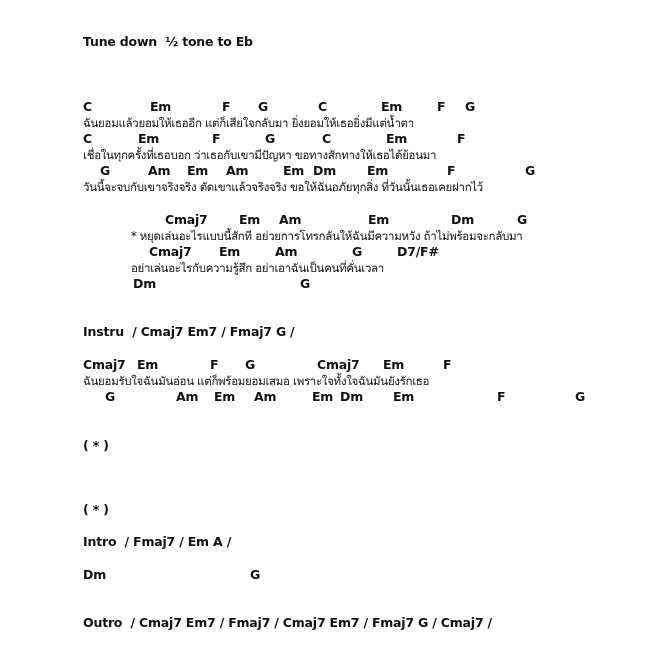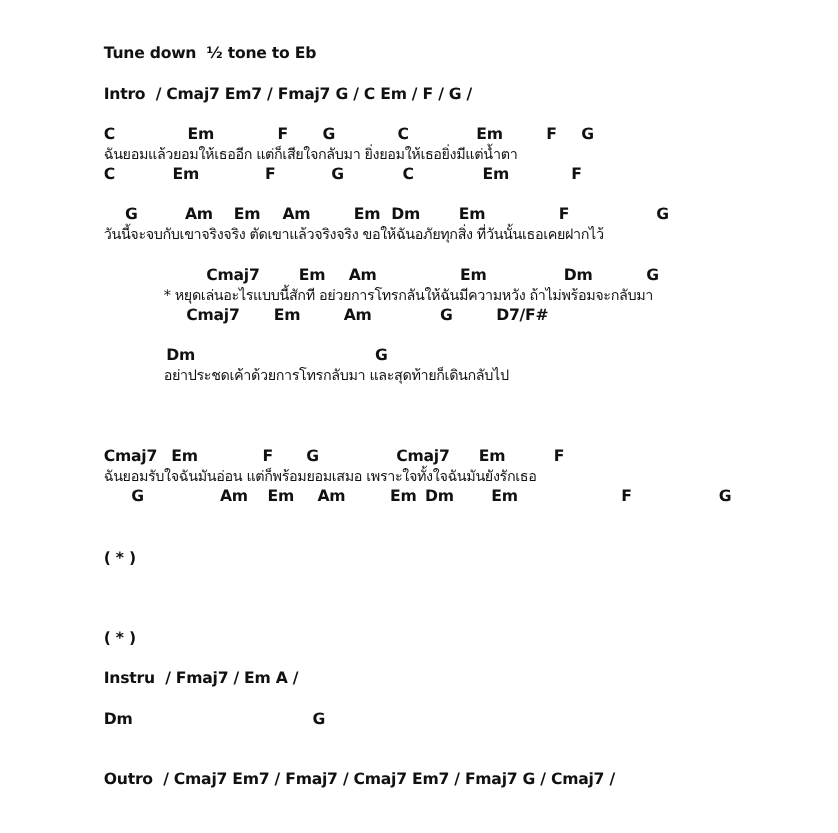--- a/index.html
+++ b/index.html
@@ -10,21 +10,20 @@
   .chordline { position: absolute; height: 16px; width: 600px; }
   .chord { position: absolute; top: 0; font-weight: bold; font-size: 12.5px; line-height: 16px; white-space: pre; letter-spacing: -0.2px; }
   .lyric { position: absolute; font-size: 11.5px; line-height: 16px; white-space: pre; letter-spacing: -0.3px; }
 </style>
 </head>
 <body>
 
 <div class="sheet">
 
   <div class="hdr" style="top:34px">Tune down  ½ tone to Eb</div>
-  <div class="hdr" style="top:67px">Intro  / Cmaj7 Em7 / Fmaj7 G / C Em / F / G /</div>
 
   <div class="chordline" style="left:0;top:99px">
     <span class="chord" style="left:83px">C</span>
     <span class="chord" style="left:150px">Em</span>
     <span class="chord" style="left:222px">F</span>
     <span class="chord" style="left:258px">G</span>
     <span class="chord" style="left:318px">C</span>
     <span class="chord" style="left:381px">Em</span>
     <span class="chord" style="left:437px">F</span>
     <span class="chord" style="left:465px">G</span>
@@ -33,20 +32,21 @@
 
   <div class="chordline" style="left:0;top:131px">
     <span class="chord" style="left:83px">C</span>
     <span class="chord" style="left:138px">Em</span>
     <span class="chord" style="left:212px">F</span>
     <span class="chord" style="left:265px">G</span>
     <span class="chord" style="left:322px">C</span>
     <span class="chord" style="left:386px">Em</span>
     <span class="chord" style="left:457px">F</span>
   </div>
+  <div class="lyric" style="left:83px;top:147px">เชื่อในทุกครั้งที่เธอบอก ว่าเธอกับเขามีปัญหา ขอทางสักทางให้เธอได้ย้อนมา</div>
 
   <div class="chordline" style="left:0;top:163px">
     <span class="chord" style="left:100px">G</span>
     <span class="chord" style="left:148px">Am</span>
     <span class="chord" style="left:187px">Em</span>
     <span class="chord" style="left:226px">Am</span>
     <span class="chord" style="left:283px">Em</span>
     <span class="chord" style="left:313px">Dm</span>
     <span class="chord" style="left:367px">Em</span>
     <span class="chord" style="left:447px">F</span>
@@ -64,27 +64,28 @@
   </div>
   <div class="lyric" style="left:131px;top:228px">* หยุดเล่นอะไรแบบนี้สักที อย่วยการโทรกลันให้ฉันมีความหวัง ถ้าไม่พร้อมจะกลับมา</div>
 
   <div class="chordline" style="left:0;top:244px">
     <span class="chord" style="left:149px">Cmaj7</span>
     <span class="chord" style="left:219px">Em</span>
     <span class="chord" style="left:275px">Am</span>
     <span class="chord" style="left:352px">G</span>
     <span class="chord" style="left:397px">D7/F#</span>
   </div>
+  <div class="lyric" style="left:131px;top:260px">อย่าเล่นอะไรกับความรู้สึก อย่าเอาฉันเป็นคนที่คั่นเวลา</div>
 
   <div class="chordline" style="left:0;top:276px">
     <span class="chord" style="left:133px">Dm</span>
     <span class="chord" style="left:300px">G</span>
   </div>
-  <div class="lyric" style="left:131px;top:292px">อย่าประชดเค้าด้วยการโทรกลับมา และสุดท้ายก็เดินกลับไป</div>
 
+  <div class="hdr" style="top:324px">Instru  / Cmaj7 Em7 / Fmaj7 G /</div>
 
   <div class="chordline" style="left:0;top:357px">
     <span class="chord" style="left:83px">Cmaj7</span>
     <span class="chord" style="left:137px">Em</span>
     <span class="chord" style="left:210px">F</span>
     <span class="chord" style="left:245px">G</span>
     <span class="chord" style="left:317px">Cmaj7</span>
     <span class="chord" style="left:383px">Em</span>
     <span class="chord" style="left:443px">F</span>
   </div>
@@ -97,21 +98,21 @@
     <span class="chord" style="left:254px">Am</span>
     <span class="chord" style="left:312px">Em</span>
     <span class="chord" style="left:340px">Dm</span>
     <span class="chord" style="left:393px">Em</span>
     <span class="chord" style="left:497px">F</span>
     <span class="chord" style="left:575px">G</span>
   </div>
 
   <div class="hdr" style="top:438px">( * )</div>
   <div class="hdr" style="top:502px">( * )</div>
-  <div class="hdr" style="top:534px">Instru  / Fmaj7 / Em A /</div>
+  <div class="hdr" style="top:534px">Intro  / Fmaj7 / Em A /</div>
 
   <div class="chordline" style="left:0;top:567px">
     <span class="chord" style="left:83px">Dm</span>
     <span class="chord" style="left:250px">G</span>
   </div>
 
   <div class="hdr" style="top:615px">Outro  / Cmaj7 Em7 / Fmaj7 / Cmaj7 Em7 / Fmaj7 G / Cmaj7 /</div>
 </div>
 
 </body></html>

